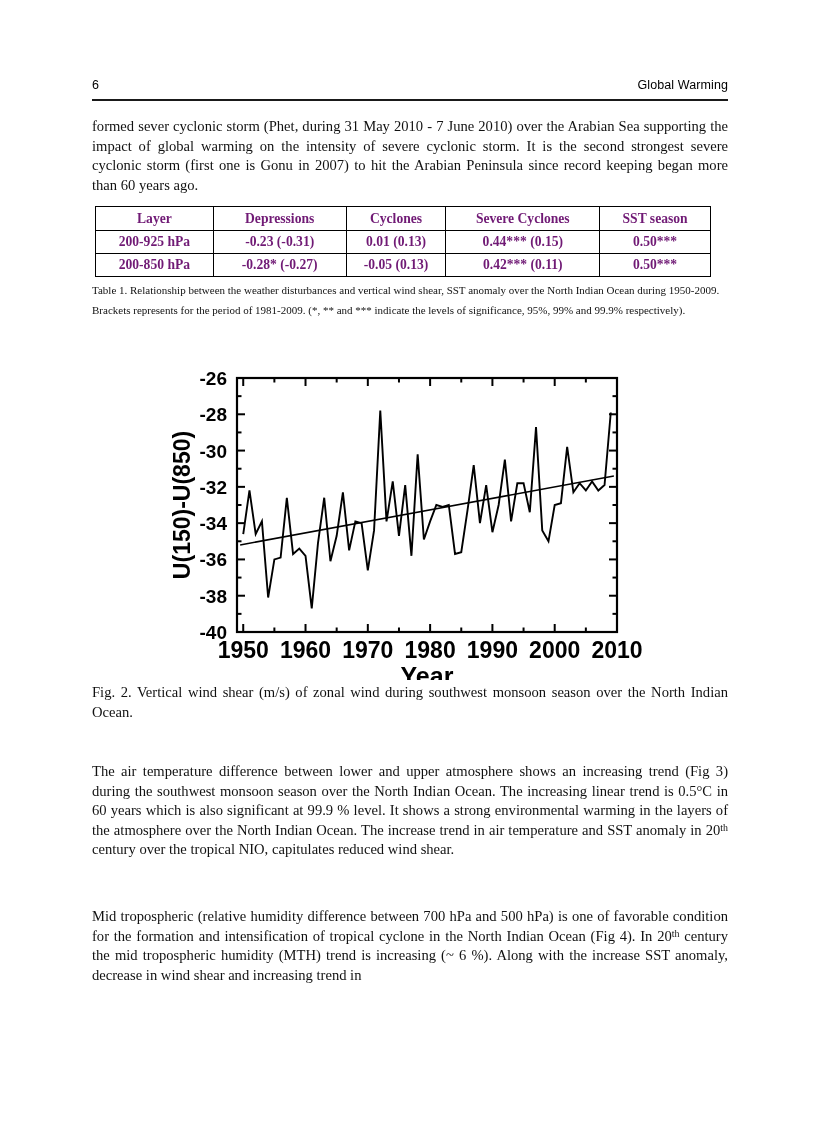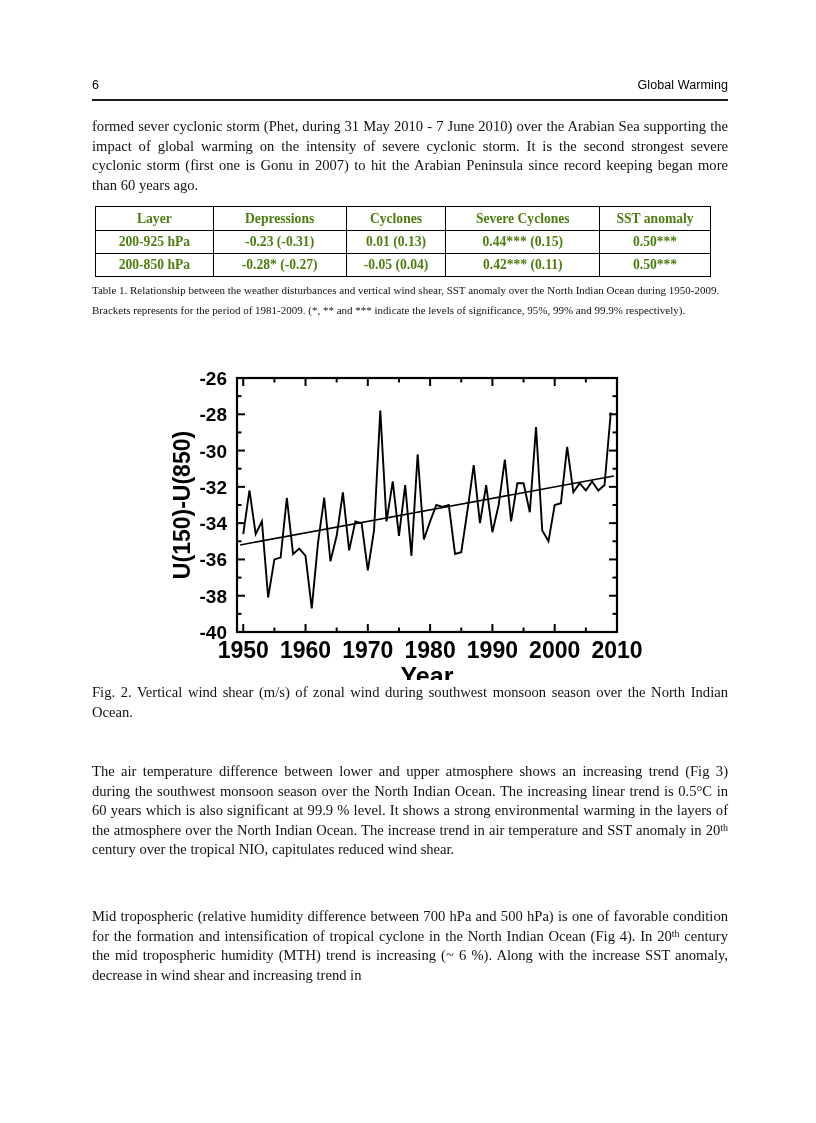--- a/index.html
+++ b/index.html
@@ -87,21 +87,21 @@
   .tbl-wrap {
     position: absolute;
     left: 95px;
     top: 206px;
     width: 616px;
   }
   table.datatbl {
     border-collapse: collapse;
     width: 616px;
     font-size: 13.6px;
-    color: #4d7c0f;
+    color: #701a75;
   }
   table.datatbl th,
   table.datatbl td {
     border: 1.3px solid #000;
     text-align: center;
     padding: 1px 2px;
     height: 20px;
     line-height: 18px;
     font-weight: bold;
   }
@@ -159,35 +159,35 @@
           <col class="c2">
           <col class="c3">
           <col class="c4">
       </colgroup>
       <thead>
         <tr>
           <th>Layer</th>
           <th>Depressions</th>
           <th>Cyclones</th>
           <th>Severe Cyclones</th>
-          <th>SST anomaly</th>
+          <th>SST season</th>
         </tr>
       </thead>
       <tbody>
         <tr>
           <td>200-925 hPa</td>
           <td>-0.23 (-0.31)</td>
           <td>0.01 (0.13)</td>
           <td>0.44*** (0.15)</td>
           <td>0.50***</td>
         </tr>
         <tr>
           <td>200-850 hPa</td>
           <td>-0.28* (-0.27)</td>
-          <td>-0.05 (0.04)</td>
+          <td>-0.05 (0.13)</td>
           <td>0.42*** (0.11)</td>
           <td>0.50***</td>
         </tr>
       </tbody>
     </table>
   </div>
 
   <div class="tblcap">Table 1. Relationship between the weather disturbances and vertical wind shear, SST anomaly  over the North Indian Ocean during 1950-2009. Brackets represents for the period of 1981-2009. (*, ** and *** indicate the levels of significance, 95%, 99% and 99.9% respectively).</div>
 
   <div class="figure">

